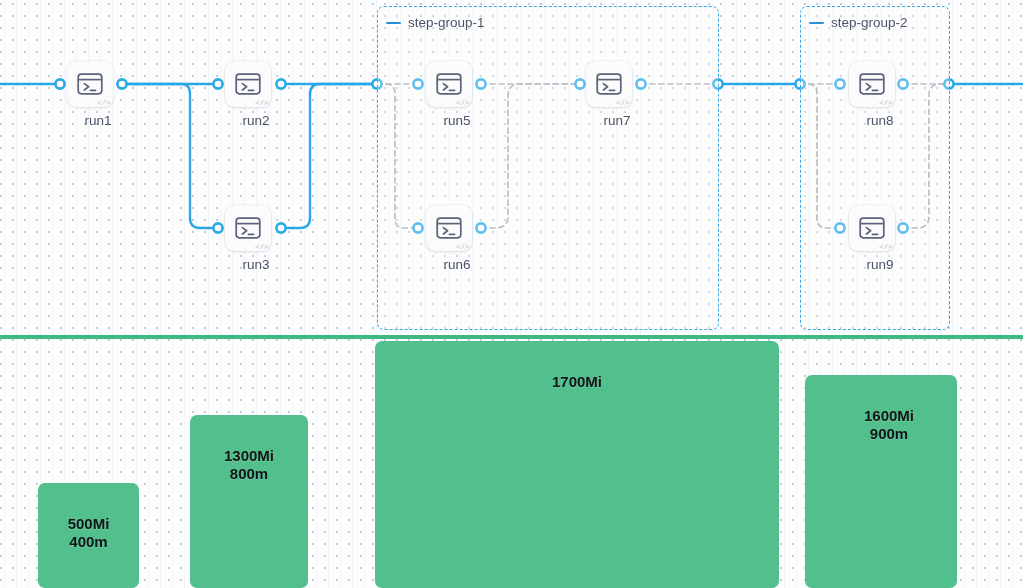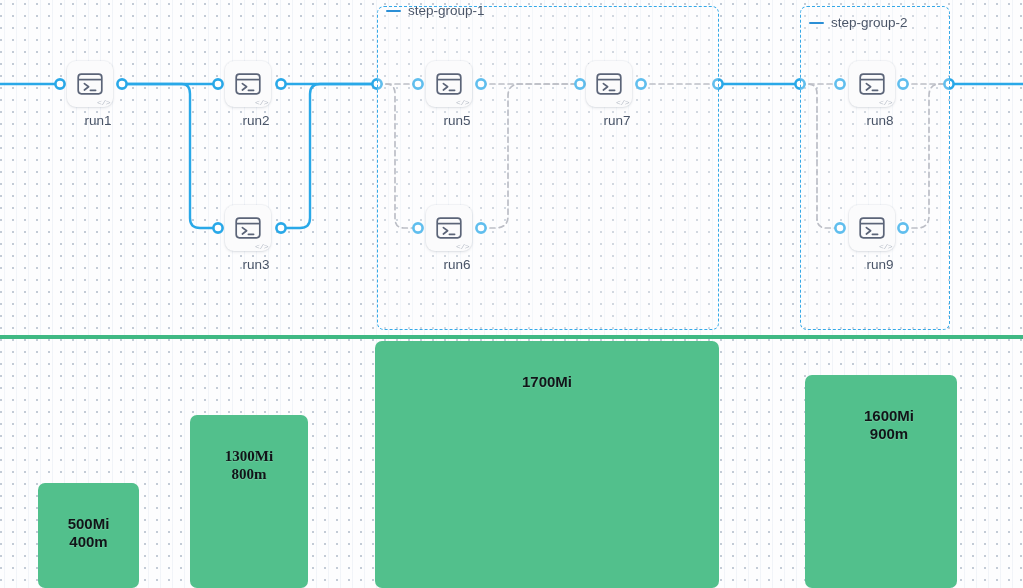--- a/index.html
+++ b/index.html
@@ -129,21 +129,21 @@
         <circle cx="800" cy="84" r="4.6" fill="#ffffff" stroke="#29a8e8" stroke-width="2.6"></circle>
         <circle cx="840" cy="84" r="4.6" fill="#ffffff" stroke="#29a8e8" stroke-width="2.6"></circle>
         <circle cx="903" cy="84" r="4.6" fill="#ffffff" stroke="#29a8e8" stroke-width="2.6"></circle>
         <circle cx="840" cy="228" r="4.6" fill="#ffffff" stroke="#29a8e8" stroke-width="2.6"></circle>
         <circle cx="903" cy="228" r="4.6" fill="#ffffff" stroke="#29a8e8" stroke-width="2.6"></circle>
         <circle cx="949" cy="84" r="4.6" fill="#ffffff" stroke="#29a8e8" stroke-width="2.6"></circle>
       </g>
   </svg>
 
   <div class="group-frame" style="left:377px;top:6px;width:342px;height:324px;"></div>
-  <div class="group-label" style="left:386px;top:3px;">
+  <div class="group-label" style="left:386px;top:15px;">
     <span class="group-collapse"></span>
     <span>step-group-1</span>
   </div>
 
   <div class="group-frame" style="left:800px;top:6px;width:150px;height:324px;"></div>
   <div class="group-label" style="left:809px;top:15px;">
     <span class="group-collapse"></span>
     <span>step-group-2</span>
   </div>
 
@@ -265,26 +265,26 @@
   <div id="separator" style="top:335px;"></div>
 
   <div id="bar-layer">
       <div class="bar" style="left: 38px; top: 483px; width: 101px; height: 105px; background: rgb(82, 192, 140); text-decoration: underline;">
         <div class="bar-text" style="top: 32px;">
           <div>500Mi</div>
           <div>400m</div>
         </div>
       </div>
       <div class="bar" style="left: 190px; top: 415px; width: 118px; height: 173px; background: rgb(82, 192, 140);">
-        <div class="bar-text" style="top: 32px; font-family: Liberation Serif, serif;">
+        <div class="bar-text" style="top: 32px;">
           <div>1300Mi</div>
           <div>800m</div>
         </div>
       </div>
-      <div class="bar" style="left: 375px; top: 341px; width: 344px; height: 247px; background: rgb(82, 192, 140);">
+      <div class="bar" style="left: 375px; top: 341px; width: 404px; height: 247px; background: rgb(82, 192, 140);">
         <div class="bar-text" style="top: 32px;">
           <div>1700Mi</div>
         </div>
       </div>
       <div class="bar" style="left: 805px; top: 375px; width: 152px; height: 213px; background: rgb(82, 192, 140);">
         <div class="bar-text" style="top: 32px; padding-left: 16px;">
           <div>1600Mi</div>
           <div>900m</div>
         </div>
       </div>

